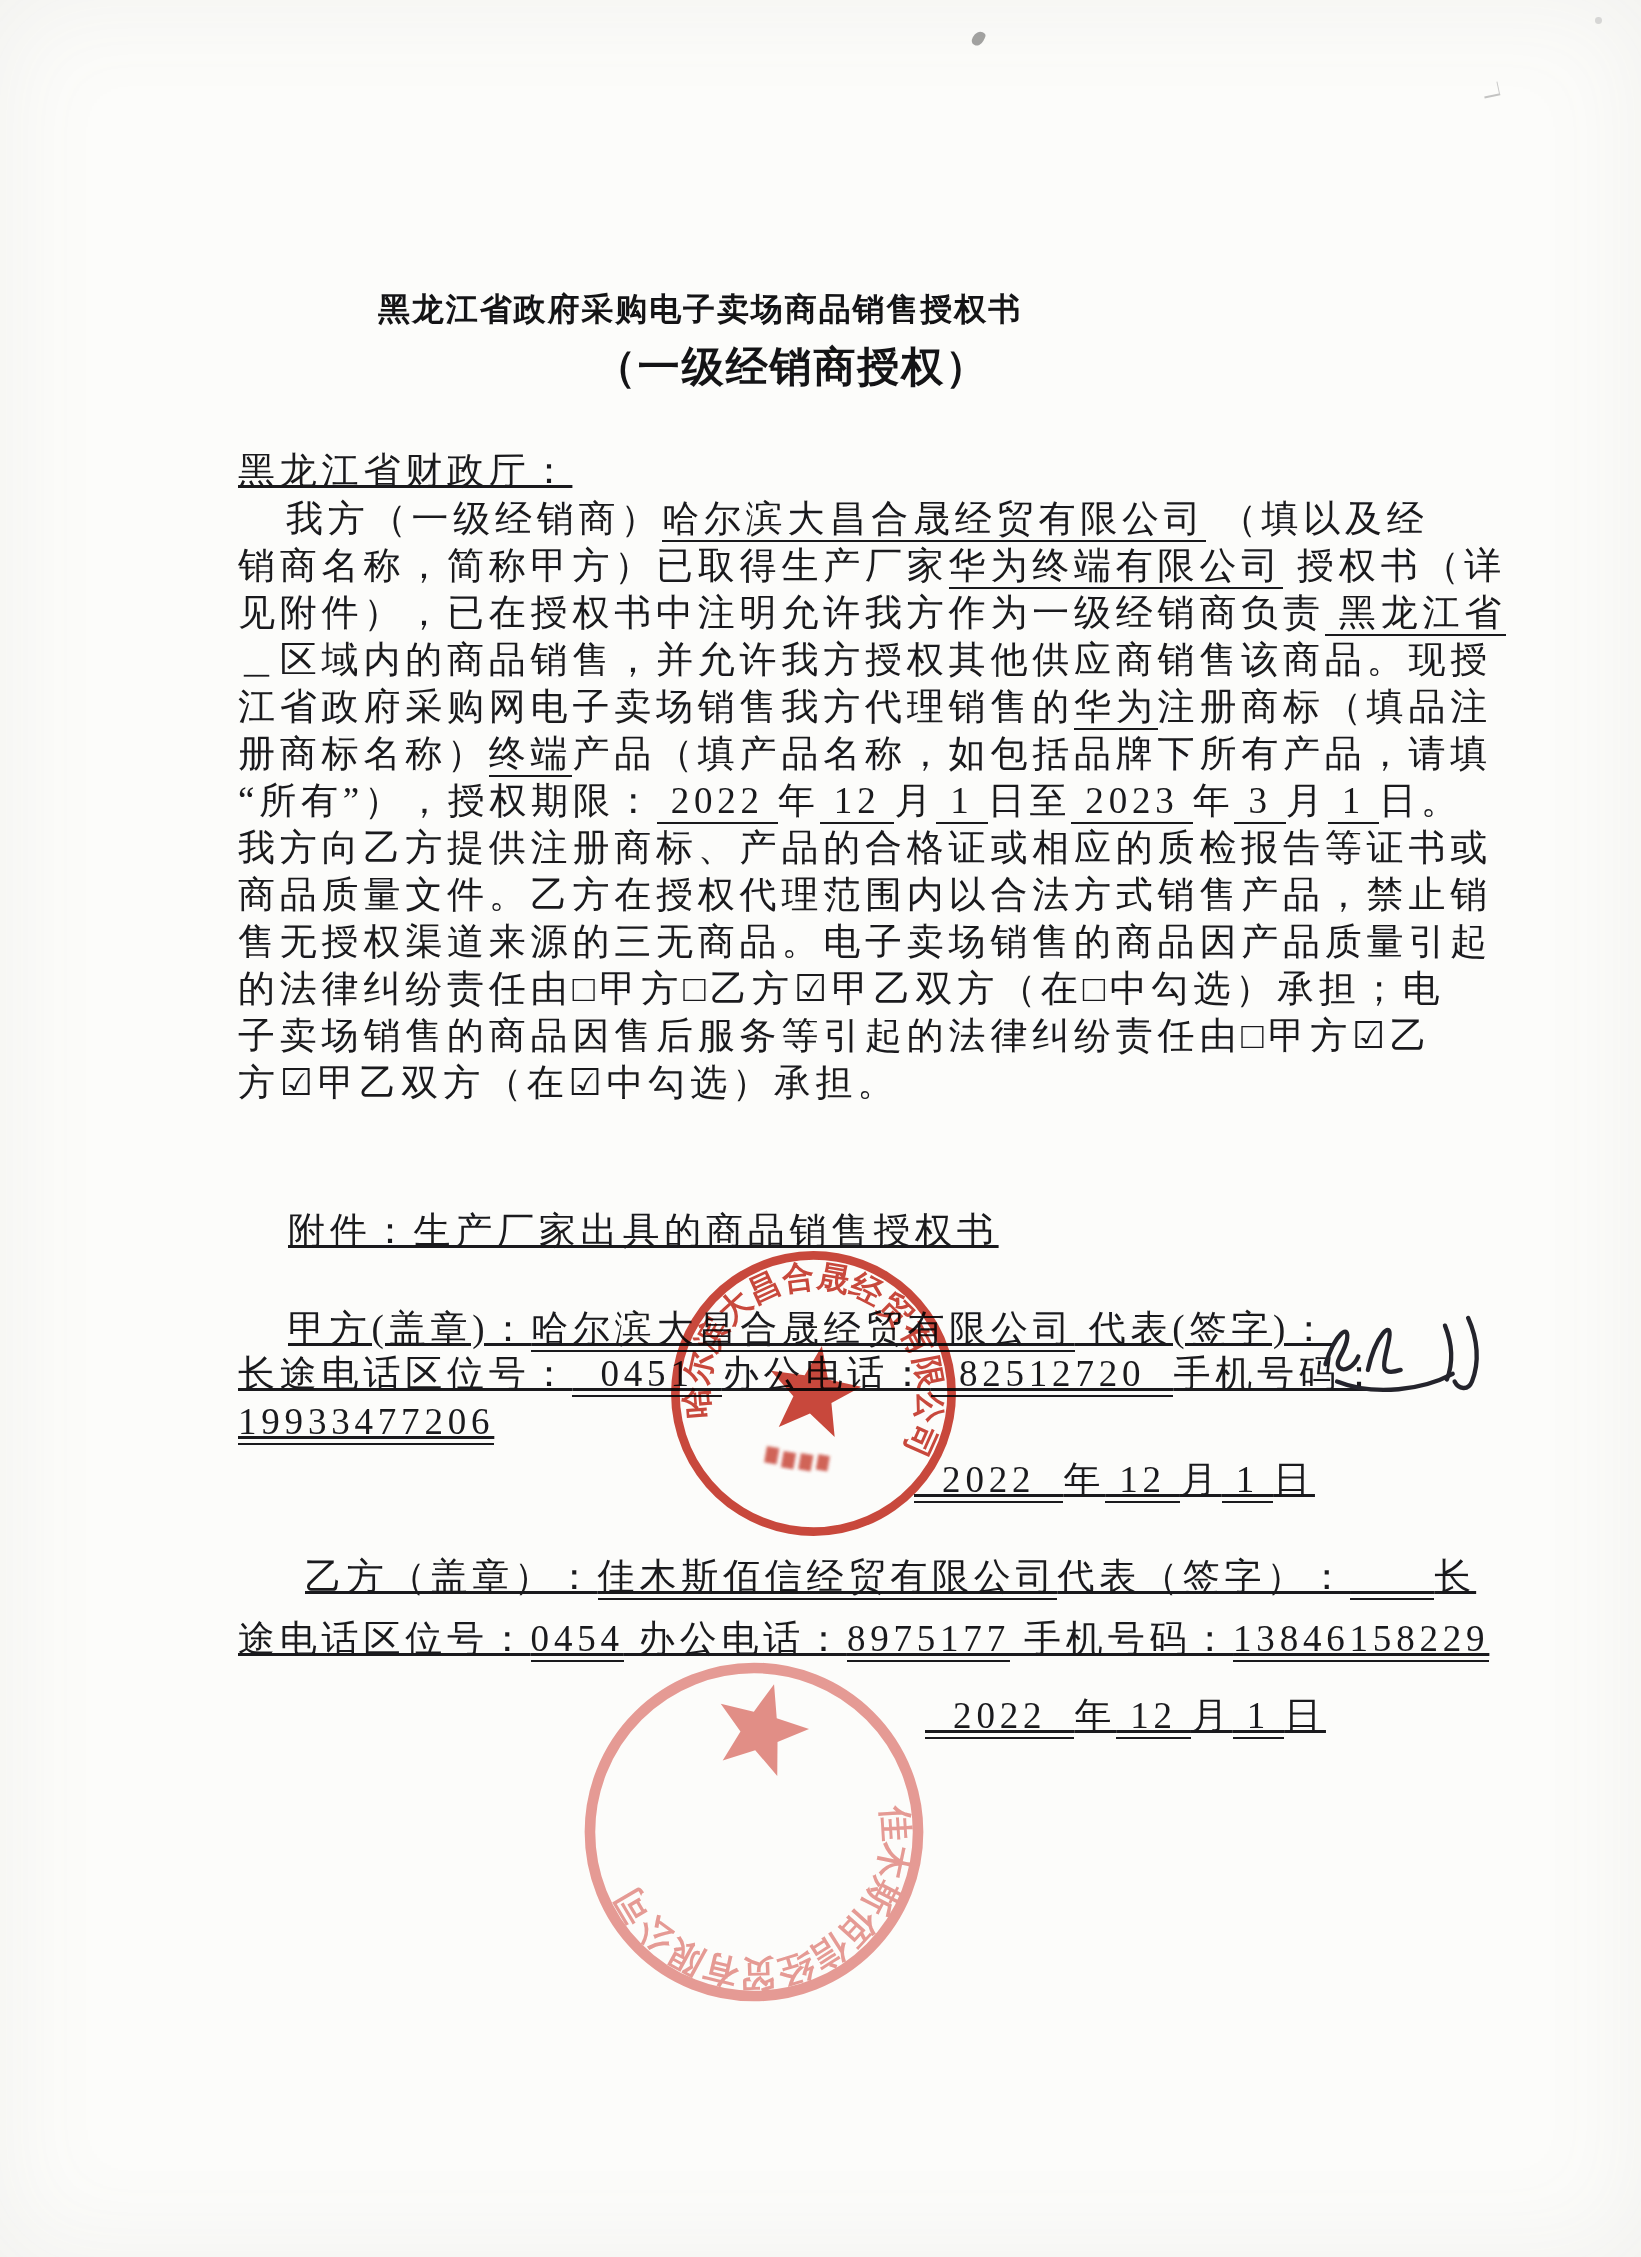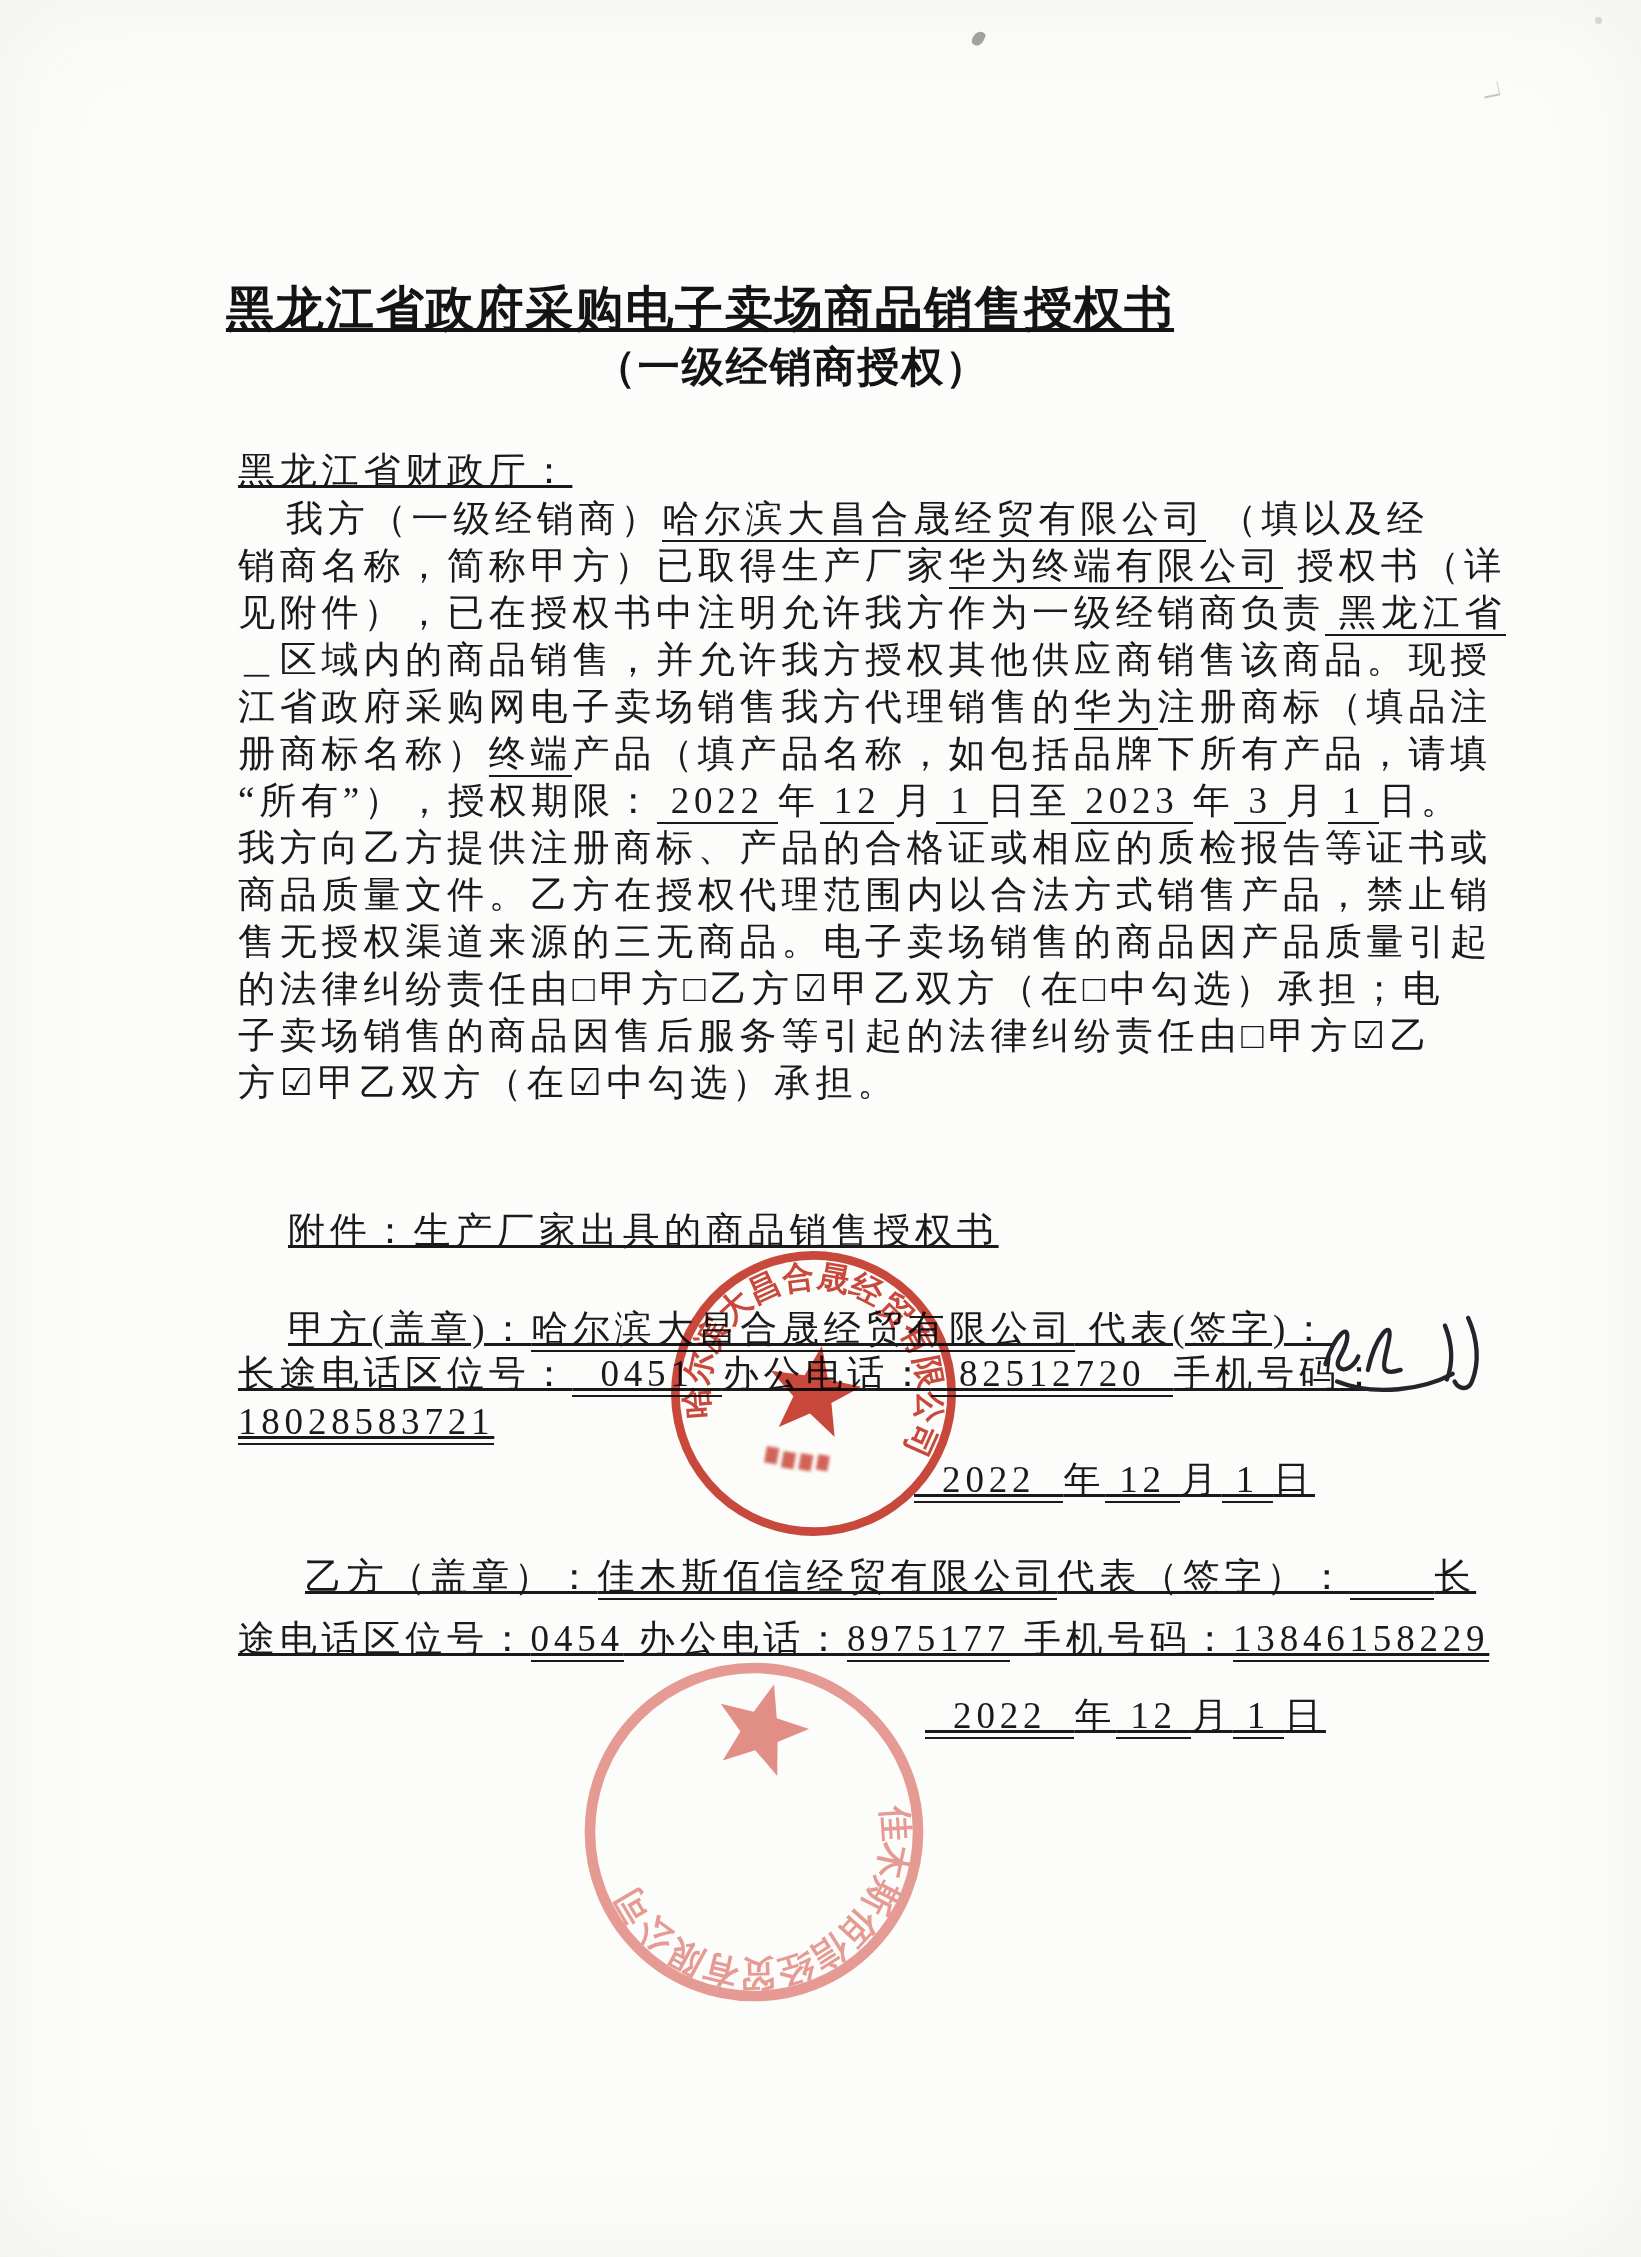--- a/index.html
+++ b/index.html
@@ -14,21 +14,21 @@
     color:#1a1a1d;
   }
   .title{
     position:absolute;
     text-align:center;
     font-family:"Liberation Sans","DejaVu Sans",sans-serif;
     font-weight:bold;
     color:#141416;
     white-space:nowrap;
   }
-  .t1{top:277px;left:0;width:1400px;font-size:48px;letter-spacing:1.9px;text-decoration:underline;}
+  .t1{top:288px;left:0;width:1400px;font-size:32px;letter-spacing:1.9px;}
   .t2{top:339px;left:0;width:1583px;font-size:42px;letter-spacing:1.9px;}
   .line{
     position:absolute;
     white-space:nowrap;
     font-size:37px;
     letter-spacing:4.8px;
     line-height:46px;
     height:46px;
     text-decoration:underline;
   }
@@ -84,21 +84,21 @@
       <div class="body-line"><span>售无授权渠道来源的三无商品。电子卖场销售的商品因产品质量引起</span></div>
       <div class="body-line"><span>的法律纠纷责任由□甲方□乙方☑甲乙双方（在□中勾选）承担；电</span></div>
       <div class="body-line"><span>子卖场销售的商品因售后服务等引起的法律纠纷责任由□甲方☑乙</span></div>
       <div class="body-line"><span>方☑甲乙双方（在☑中勾选）承担。</span></div>
     </div>
 
   <div class="line attach">附件：生产厂家出具的商品销售授权书</div>
 
   <div class="line pa1"><span>甲方(盖章)：</span><span class="u">哈尔滨大昌合晟经贸有限公司</span><span>&nbsp;代表(签字)：</span></div>
   <div class="line pa2"><span>长途电话区位号：</span><span class="u">&nbsp;&nbsp;0451&nbsp;&nbsp;</span><span>办公电话：</span><span class="u">&nbsp;&nbsp;82512720&nbsp;&nbsp;</span><span>手机号码：</span></div>
-  <div class="line pa3"><span class="u">18028583721</span></div>
+  <div class="line pa3"><span class="u">19933477206</span></div>
   <div class="line paDate"><span class="u">&nbsp;&nbsp;2022&nbsp;&nbsp;</span><span>年</span><span class="u">&nbsp;12&nbsp;</span><span>月</span><span class="u">&nbsp;1&nbsp;</span><span>日</span></div>
 
   <div class="line pb1"><span>乙方（盖章）：</span><span class="u">佳木斯佰信经贸有限公司</span><span>代表（签字）：</span><span class="u">&nbsp;&nbsp;&nbsp;&nbsp;&nbsp;&nbsp;</span><span>长</span></div>
   <div class="line pb2"><span>途电话区位号：</span><span class="u">0454</span><span>&nbsp;办公电话：</span><span class="u">8975177</span><span>&nbsp;手机号码：</span><span class="u">13846158229</span></div>
   <div class="line pbDate"><span class="u">&nbsp;&nbsp;2022&nbsp;&nbsp;</span><span>年</span><span class="u">&nbsp;12&nbsp;</span><span>月</span><span class="u">&nbsp;1&nbsp;</span><span>日</span></div>
 
   <svg id="stamp-a" class="stamp" width="309" height="309" viewBox="0 0 320 320">
     <defs>
       <path id="arcA" d="M 58.7 203 A 110 110 0 1 1 261.2 203" fill="none"></path>
       <filter id="blurA">

